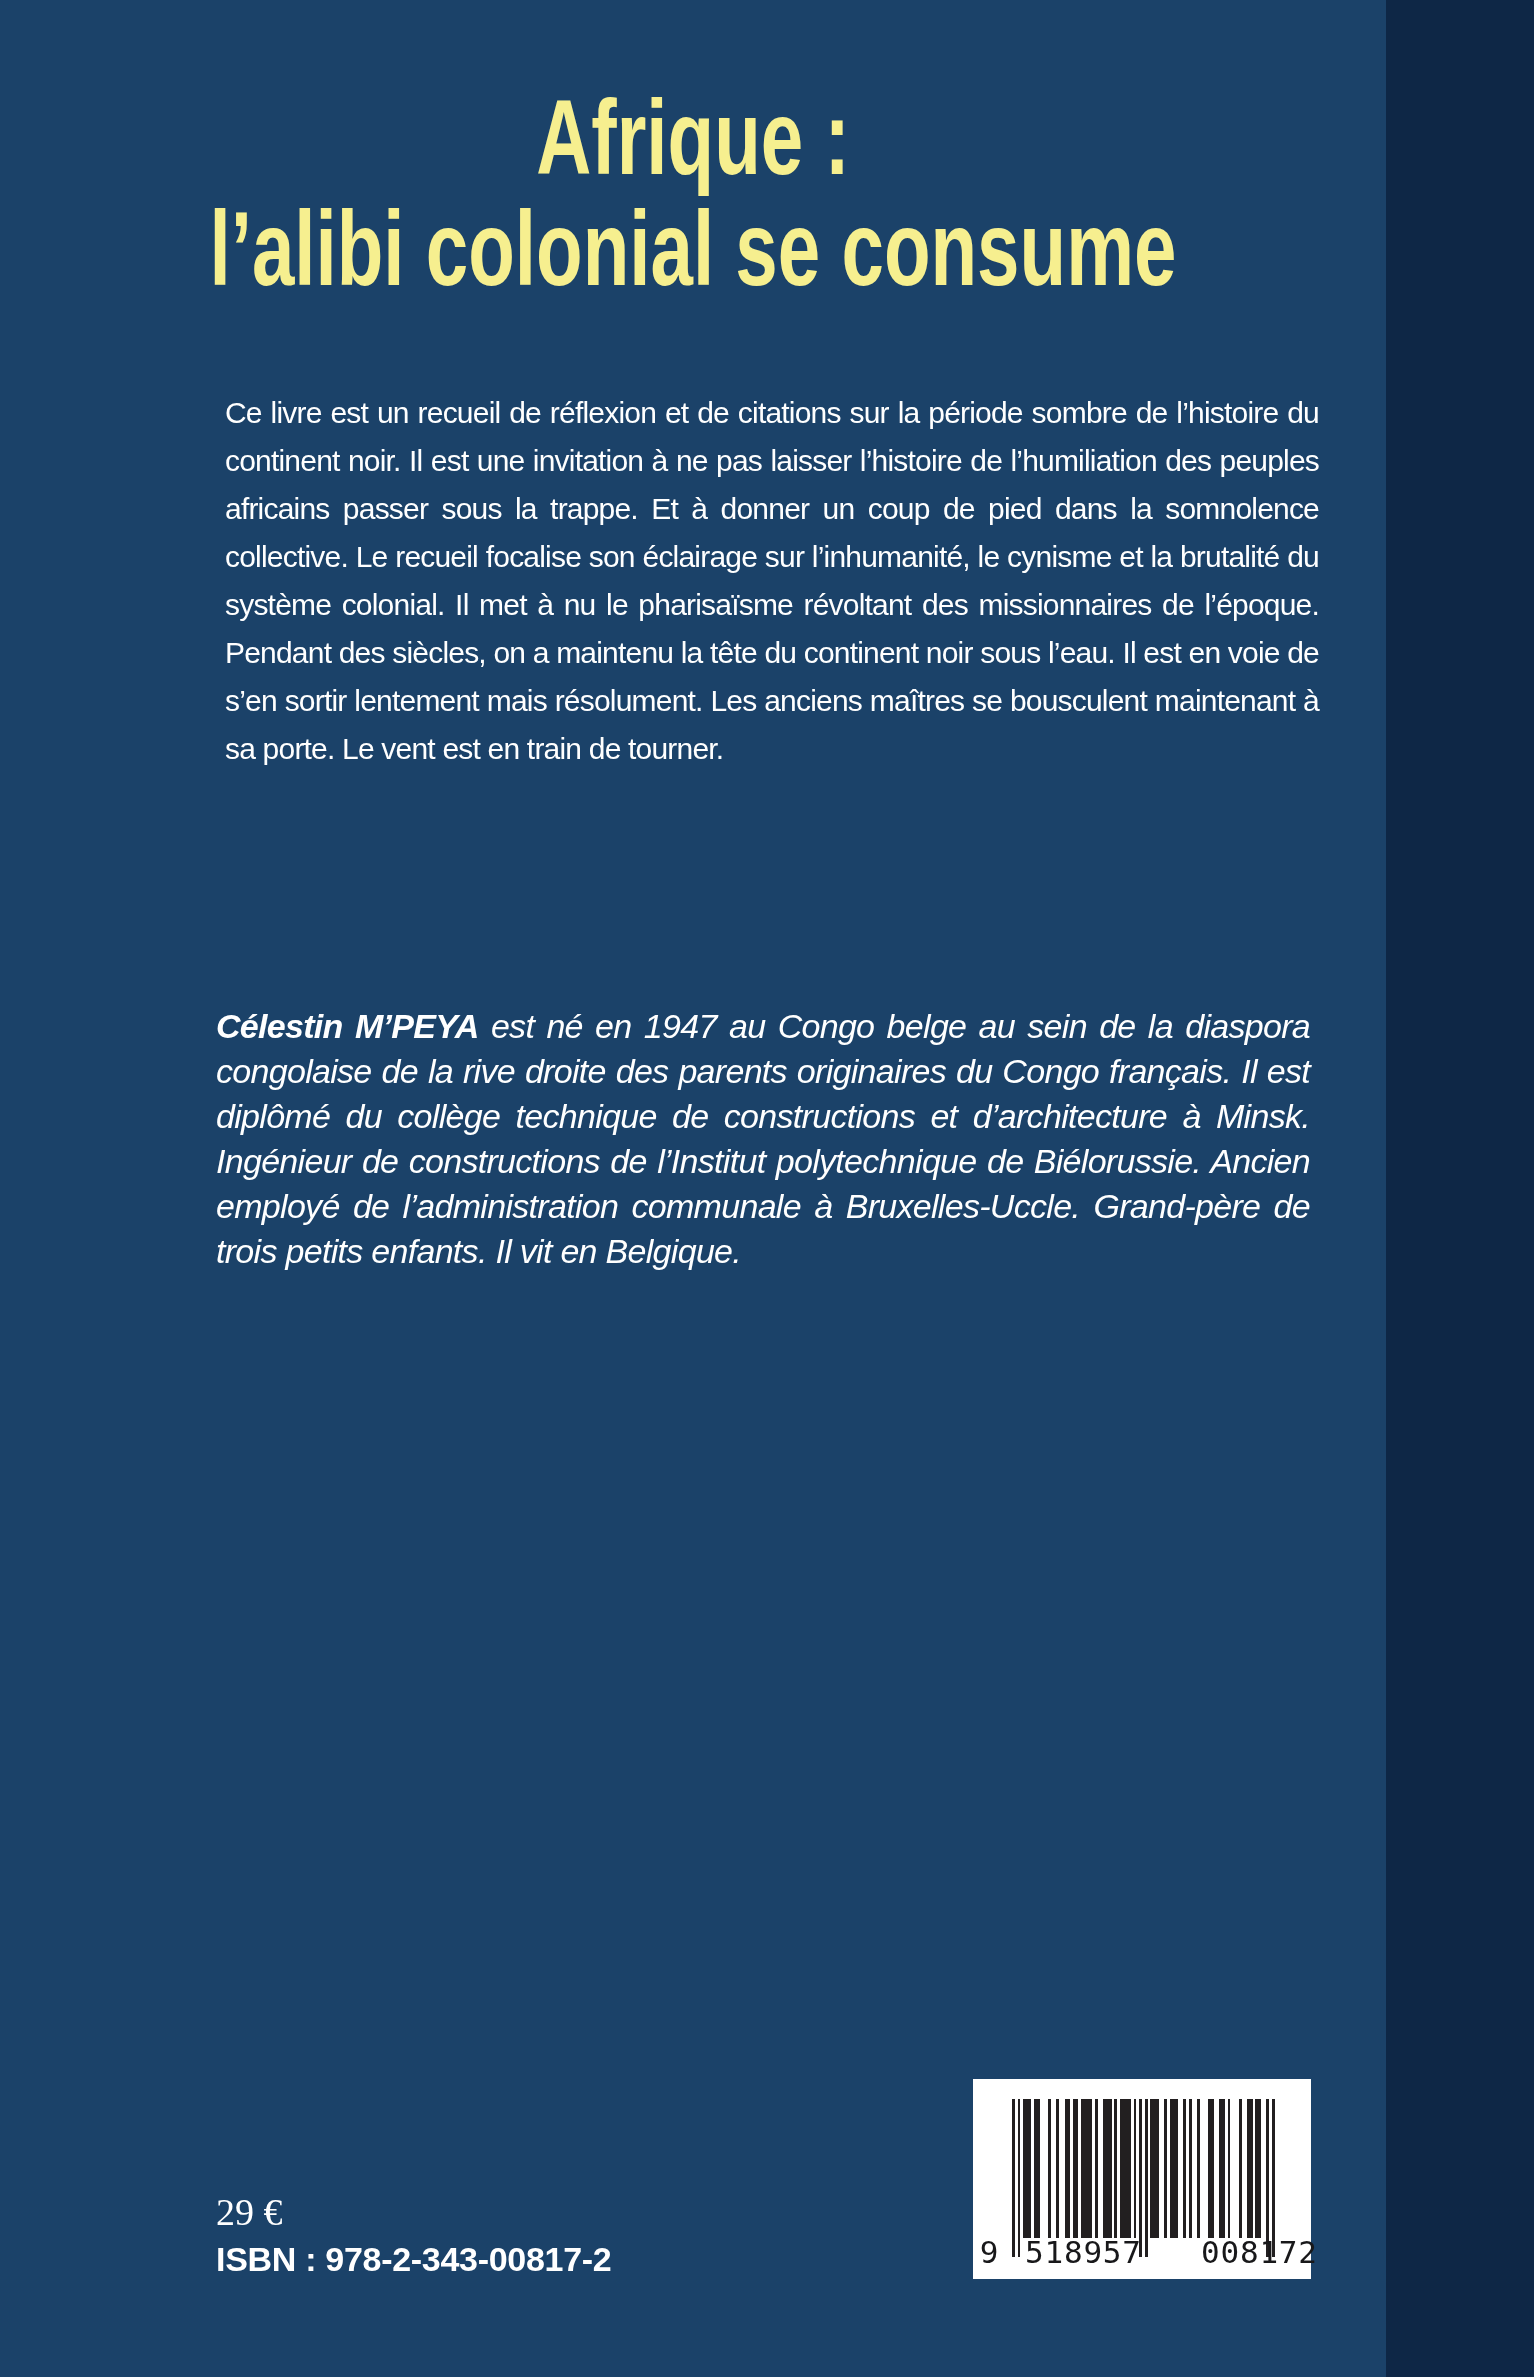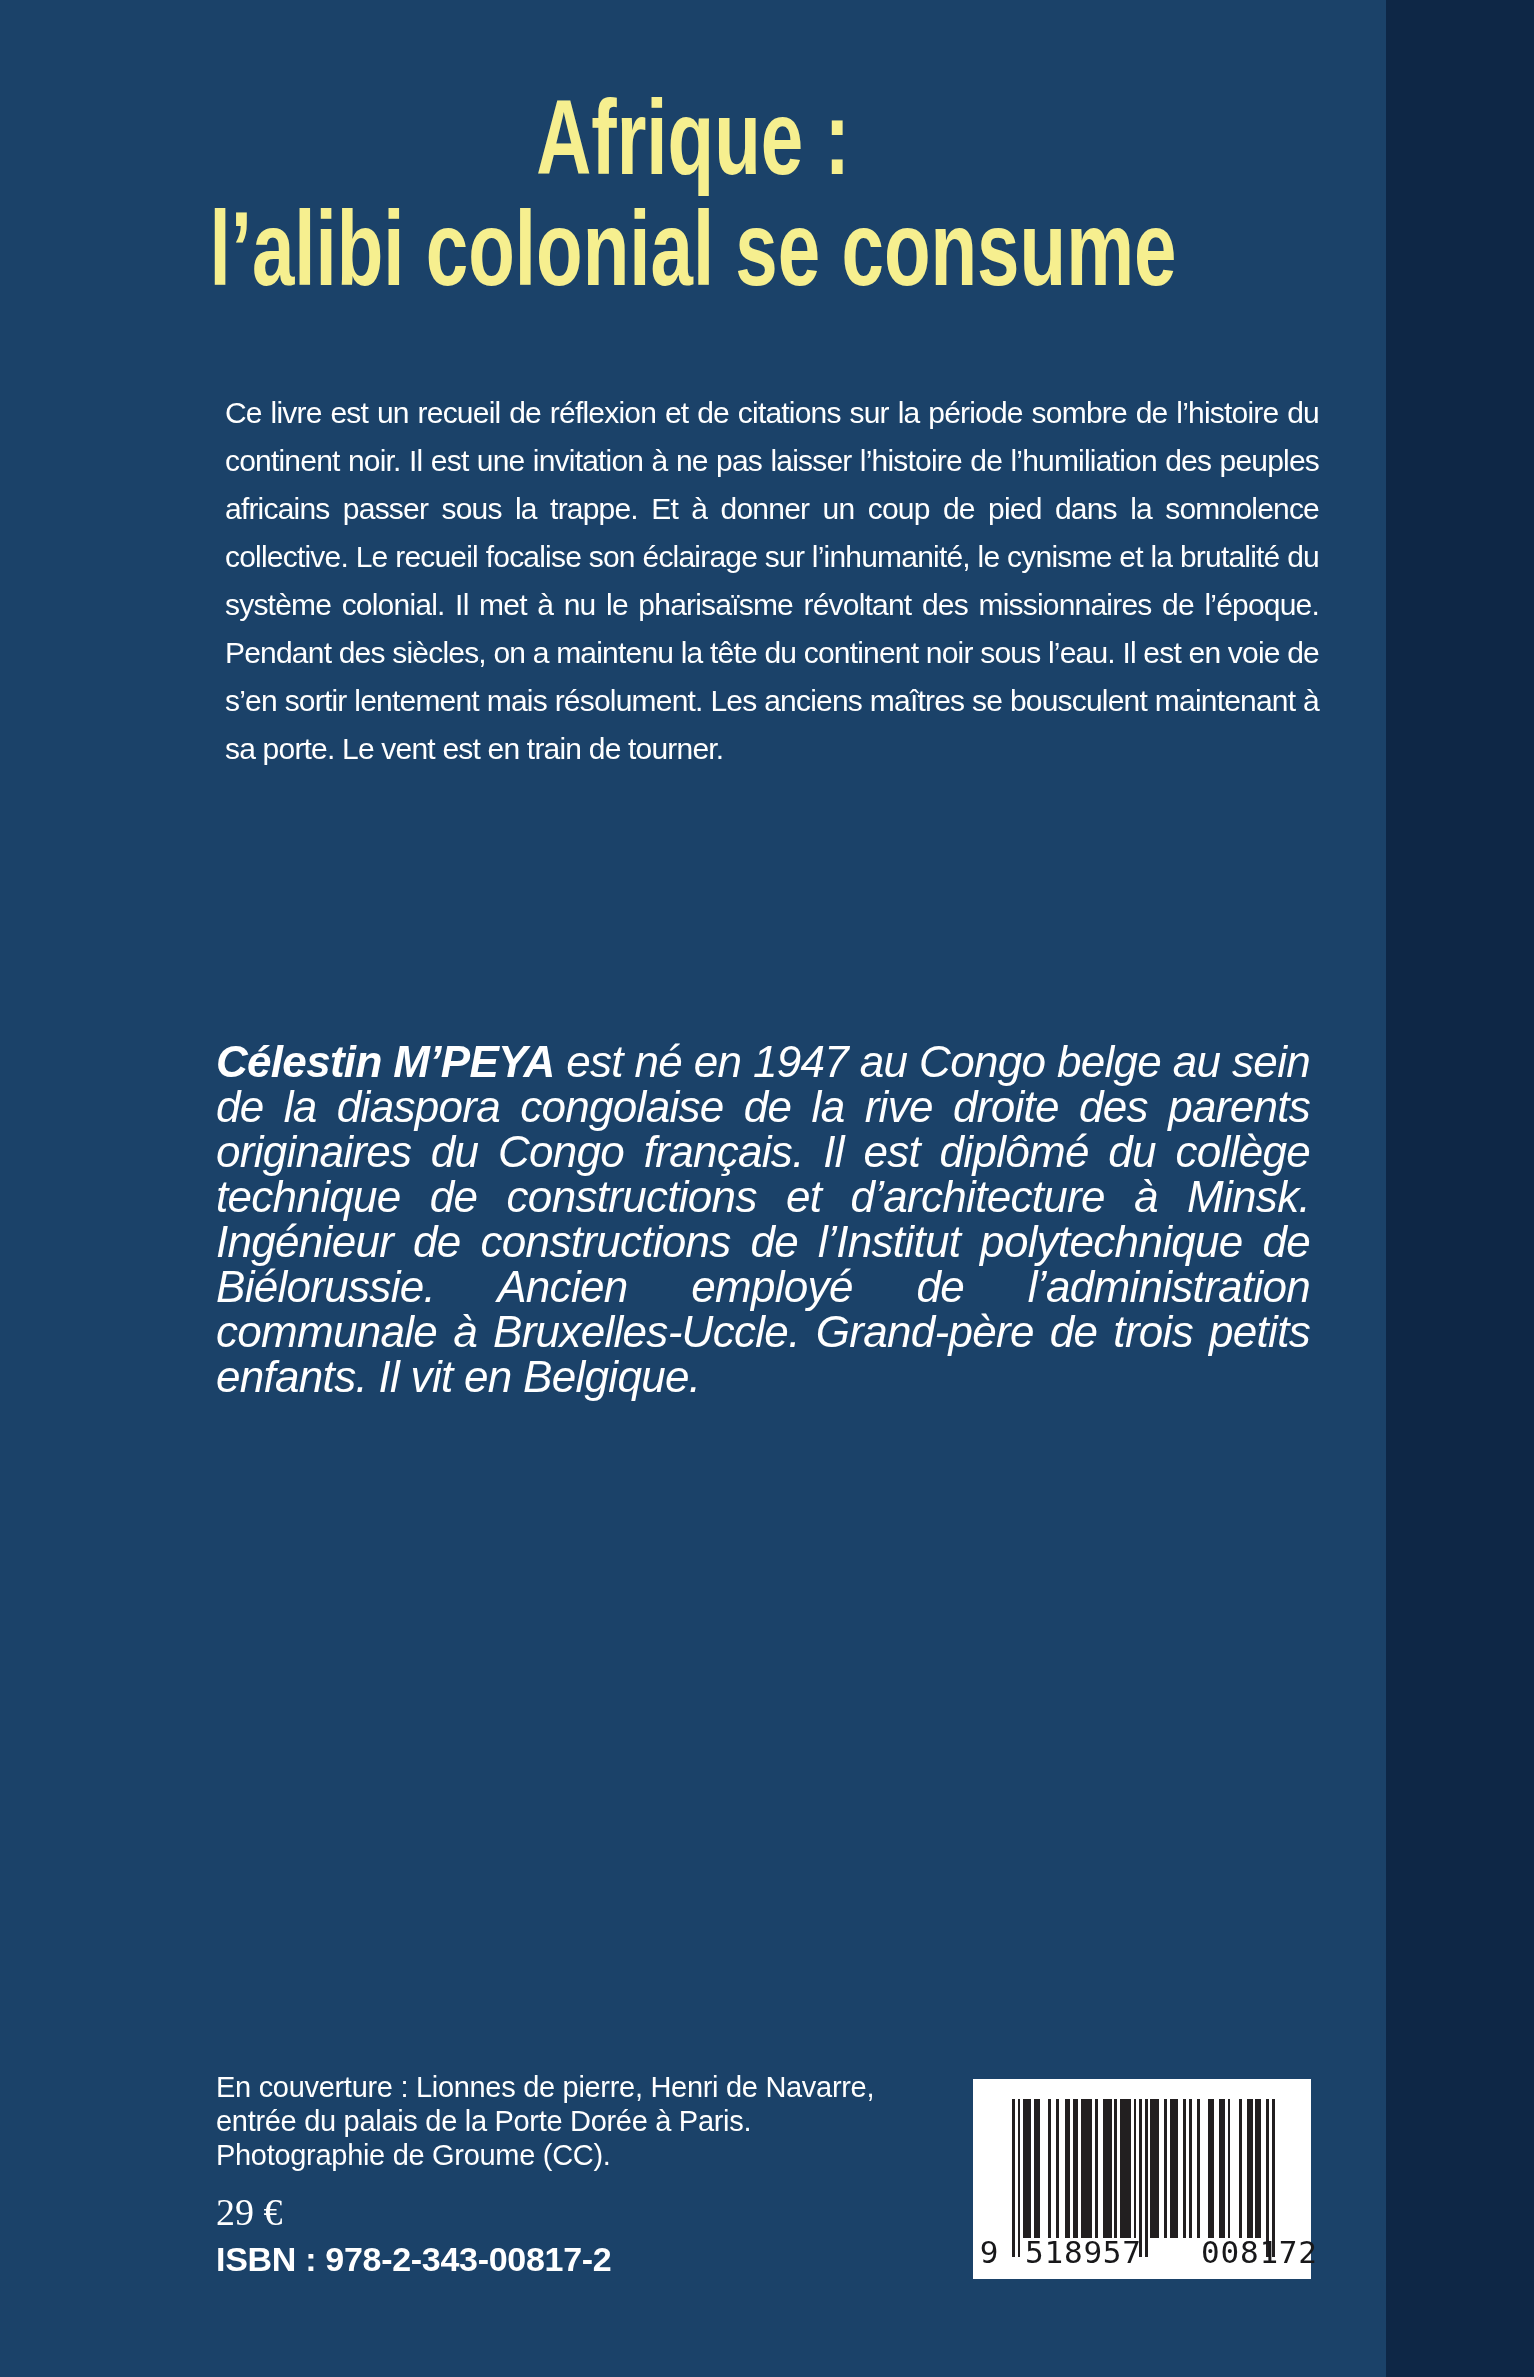--- a/index.html
+++ b/index.html
@@ -37,22 +37,22 @@
   
   .synopsis{
     position:absolute;left:216px;top:389px;width:1094px;
     font-size:30px;line-height:48px;
     letter-spacing:-0.8px;
     text-align:justify;
     margin-left:9px;
   }
   
   .bio{
-    position:absolute;left:216px;top:1039px;width:1094px;
-    font-size:44px;line-height:45px;
+    position:absolute;left:216px;top:1004px;width:1094px;
+    font-size:34px;line-height:45px;
     letter-spacing:-0.7px;
     font-style:italic;
     text-align:justify;
   }
   .bio .author{font-weight:bold;}
   
   .credits{
     position:absolute;left:216px;top:2070px;
     font-size:29px;line-height:34px;
     letter-spacing:-0.3px;
@@ -100,25 +100,20 @@
 
   <h1 class="title">
     <span class="title-line">Afrique :</span>
     <span class="title-line">l’alibi colonial se consume</span>
   </h1>
 
   <p class="synopsis">Ce livre est un recueil de réflexion et de citations sur la période sombre de l’histoire du continent noir. Il est une invitation à ne pas laisser l’histoire de l’humiliation des peuples africains passer sous la trappe. Et à donner un coup de pied dans la somnolence collective. Le recueil focalise son éclairage sur l’inhumanité, le cynisme et la brutalité du système colonial. Il met à nu le pharisaïsme révoltant des missionnaires de l’époque. Pendant des siècles, on a maintenu la tête du continent noir sous l’eau. Il est en voie de s’en sortir lentement mais résolument. Les anciens maîtres se bousculent maintenant à sa porte. Le vent est en train de tourner.</p>
 
   <p class="bio"><span class="author">Célestin M’PEYA</span><span> est né en 1947 au Congo belge au sein de la diaspora congolaise de la rive droite des parents originaires du Congo français. Il est diplômé du collège technique de constructions et d’architecture à Minsk. Ingénieur de constructions de l’Institut polytechnique de Biélorussie. Ancien employé de l’administration communale à Bruxelles-Uccle. Grand-père de trois petits enfants. Il vit en Belgique.</span></p>
 
-  <p class="credits">
-    <span class="credit-line">En couverture : Lionnes de pierre, Henri de Navarre,</span>
-    <span class="credit-line">entrée du palais de la Porte Dorée à Paris.</span>
-    <span class="credit-line">Photographie de Groume (CC).</span>
-  </p>
 
   <p class="price">29 €</p>
 
   <p class="isbn"><span>ISBN :</span> <span>978-2-343-00817-2</span></p>
 
   <div class="barcode-box">
     <div class="bc-bars">
         <div class="bc-module on guard"></div>
         <div class="bc-module guard"></div>
         <div class="bc-module on guard"></div>

